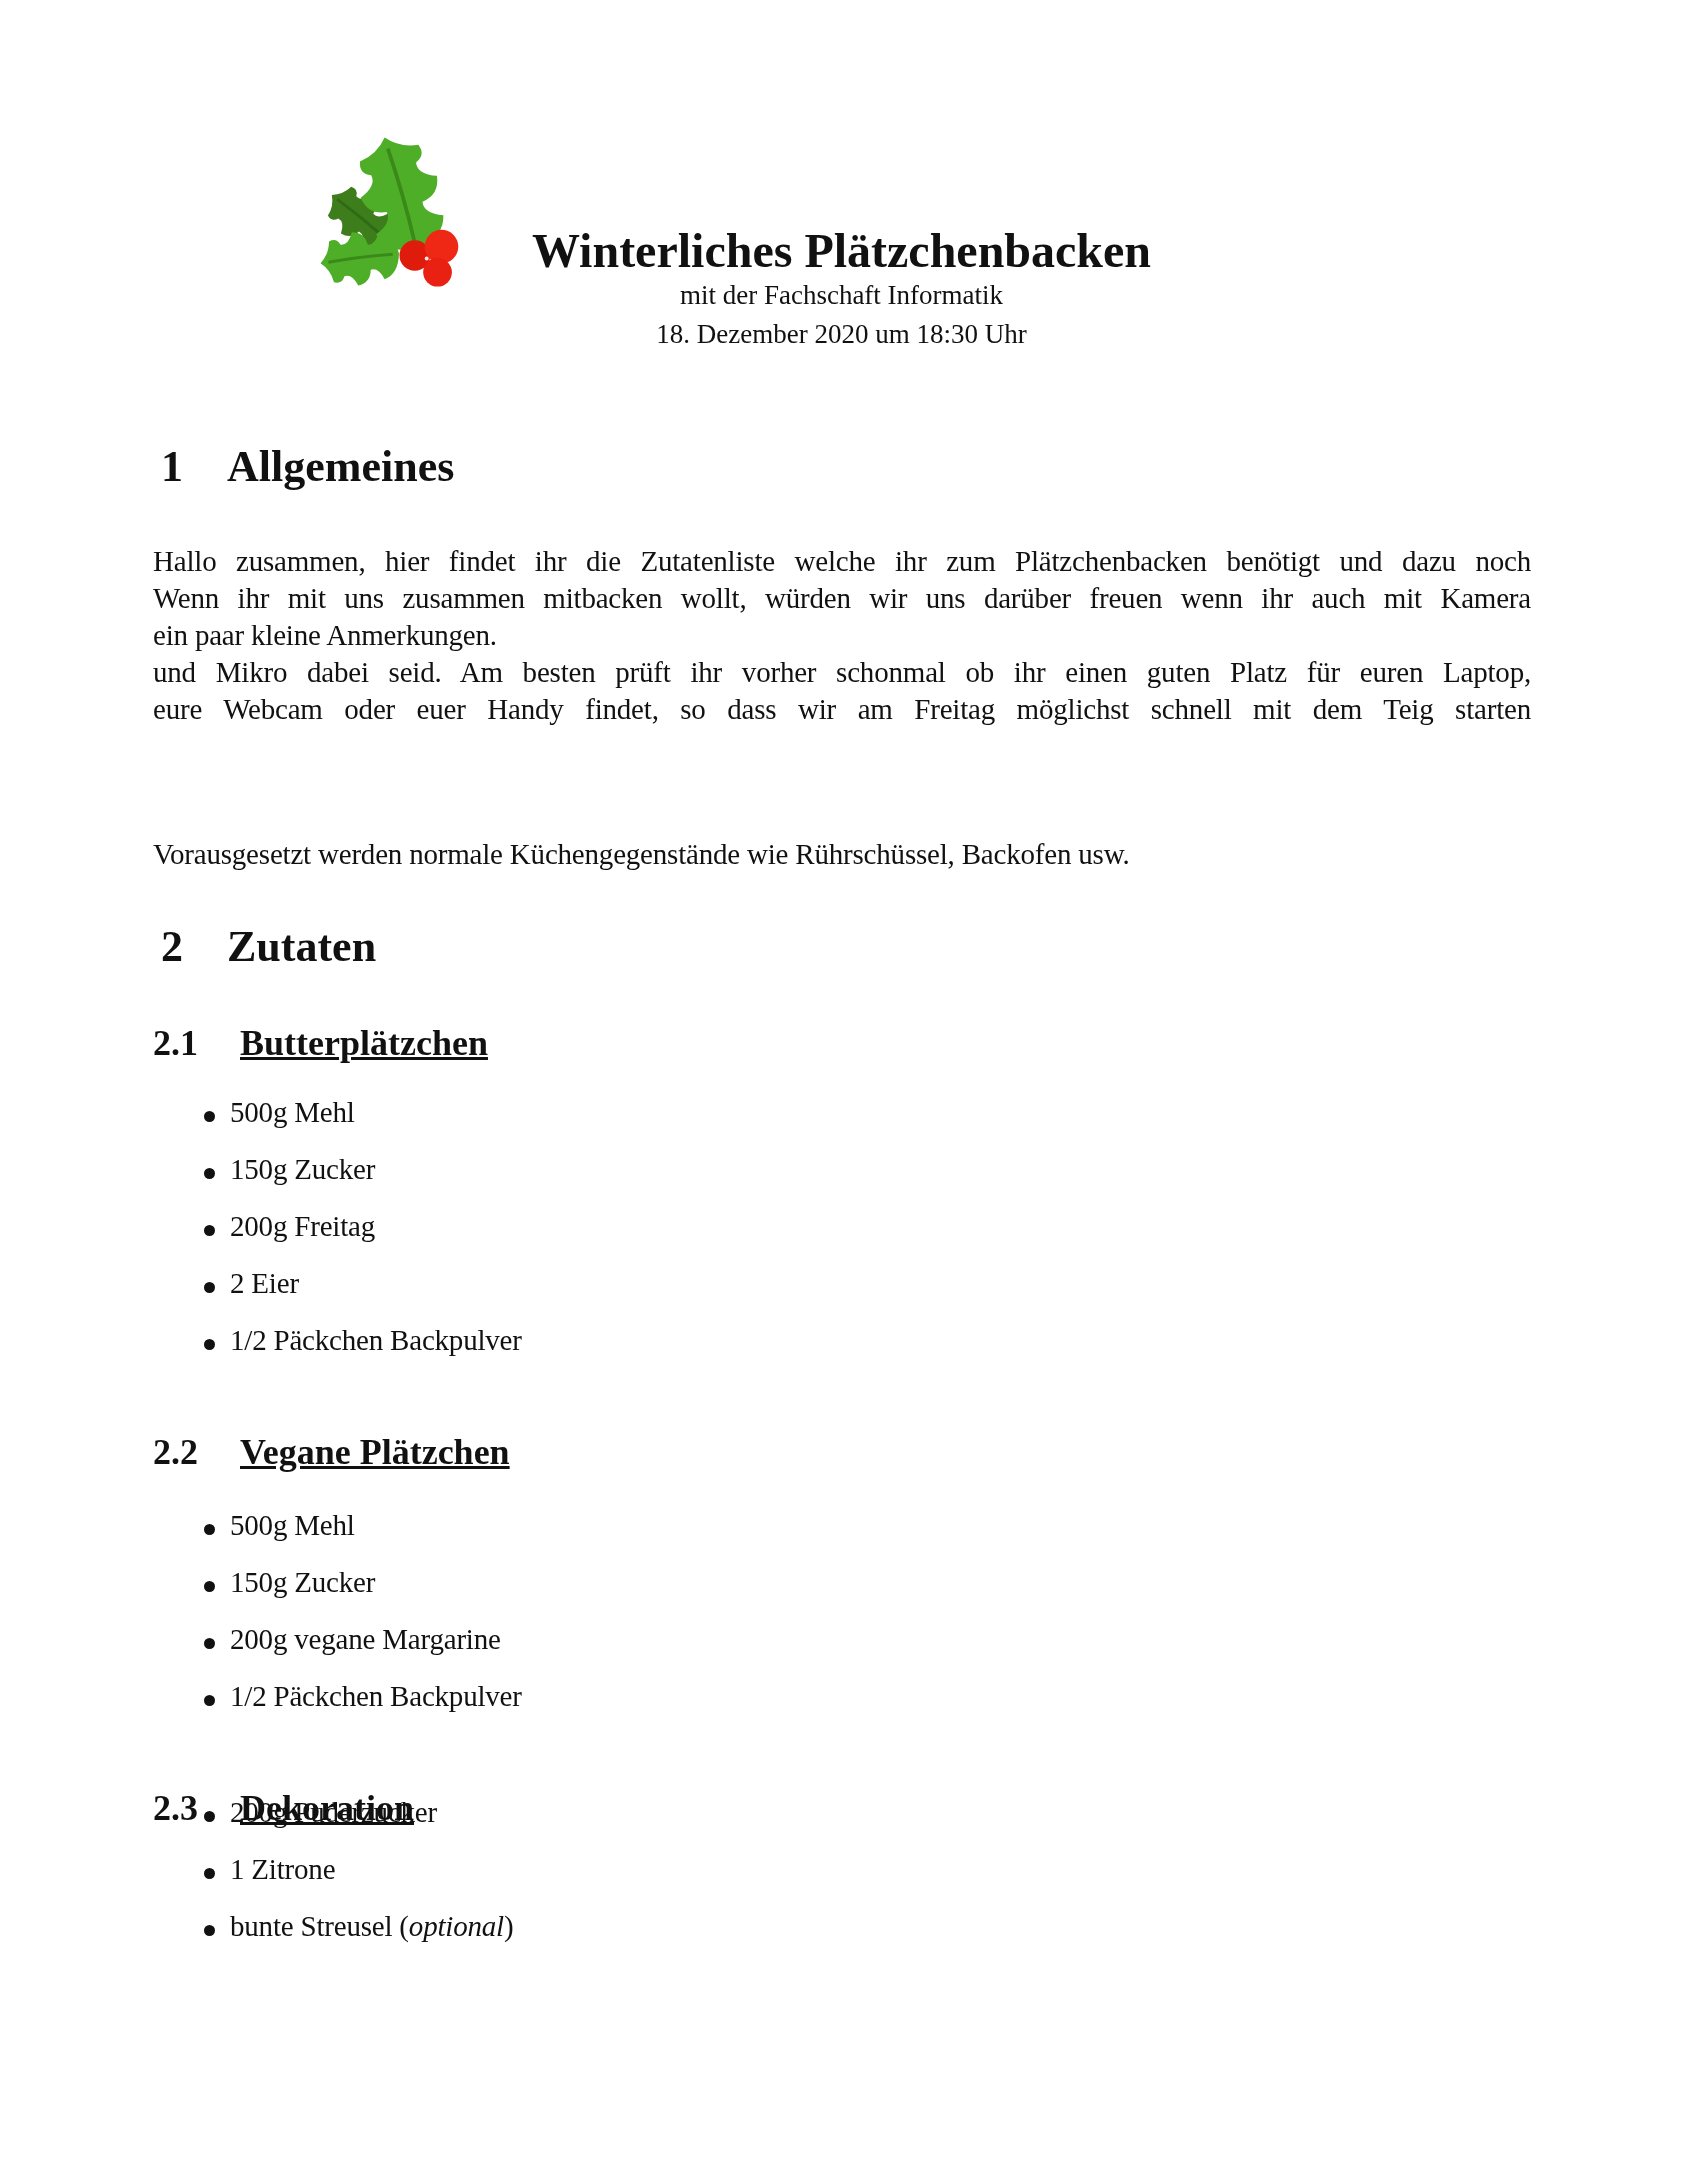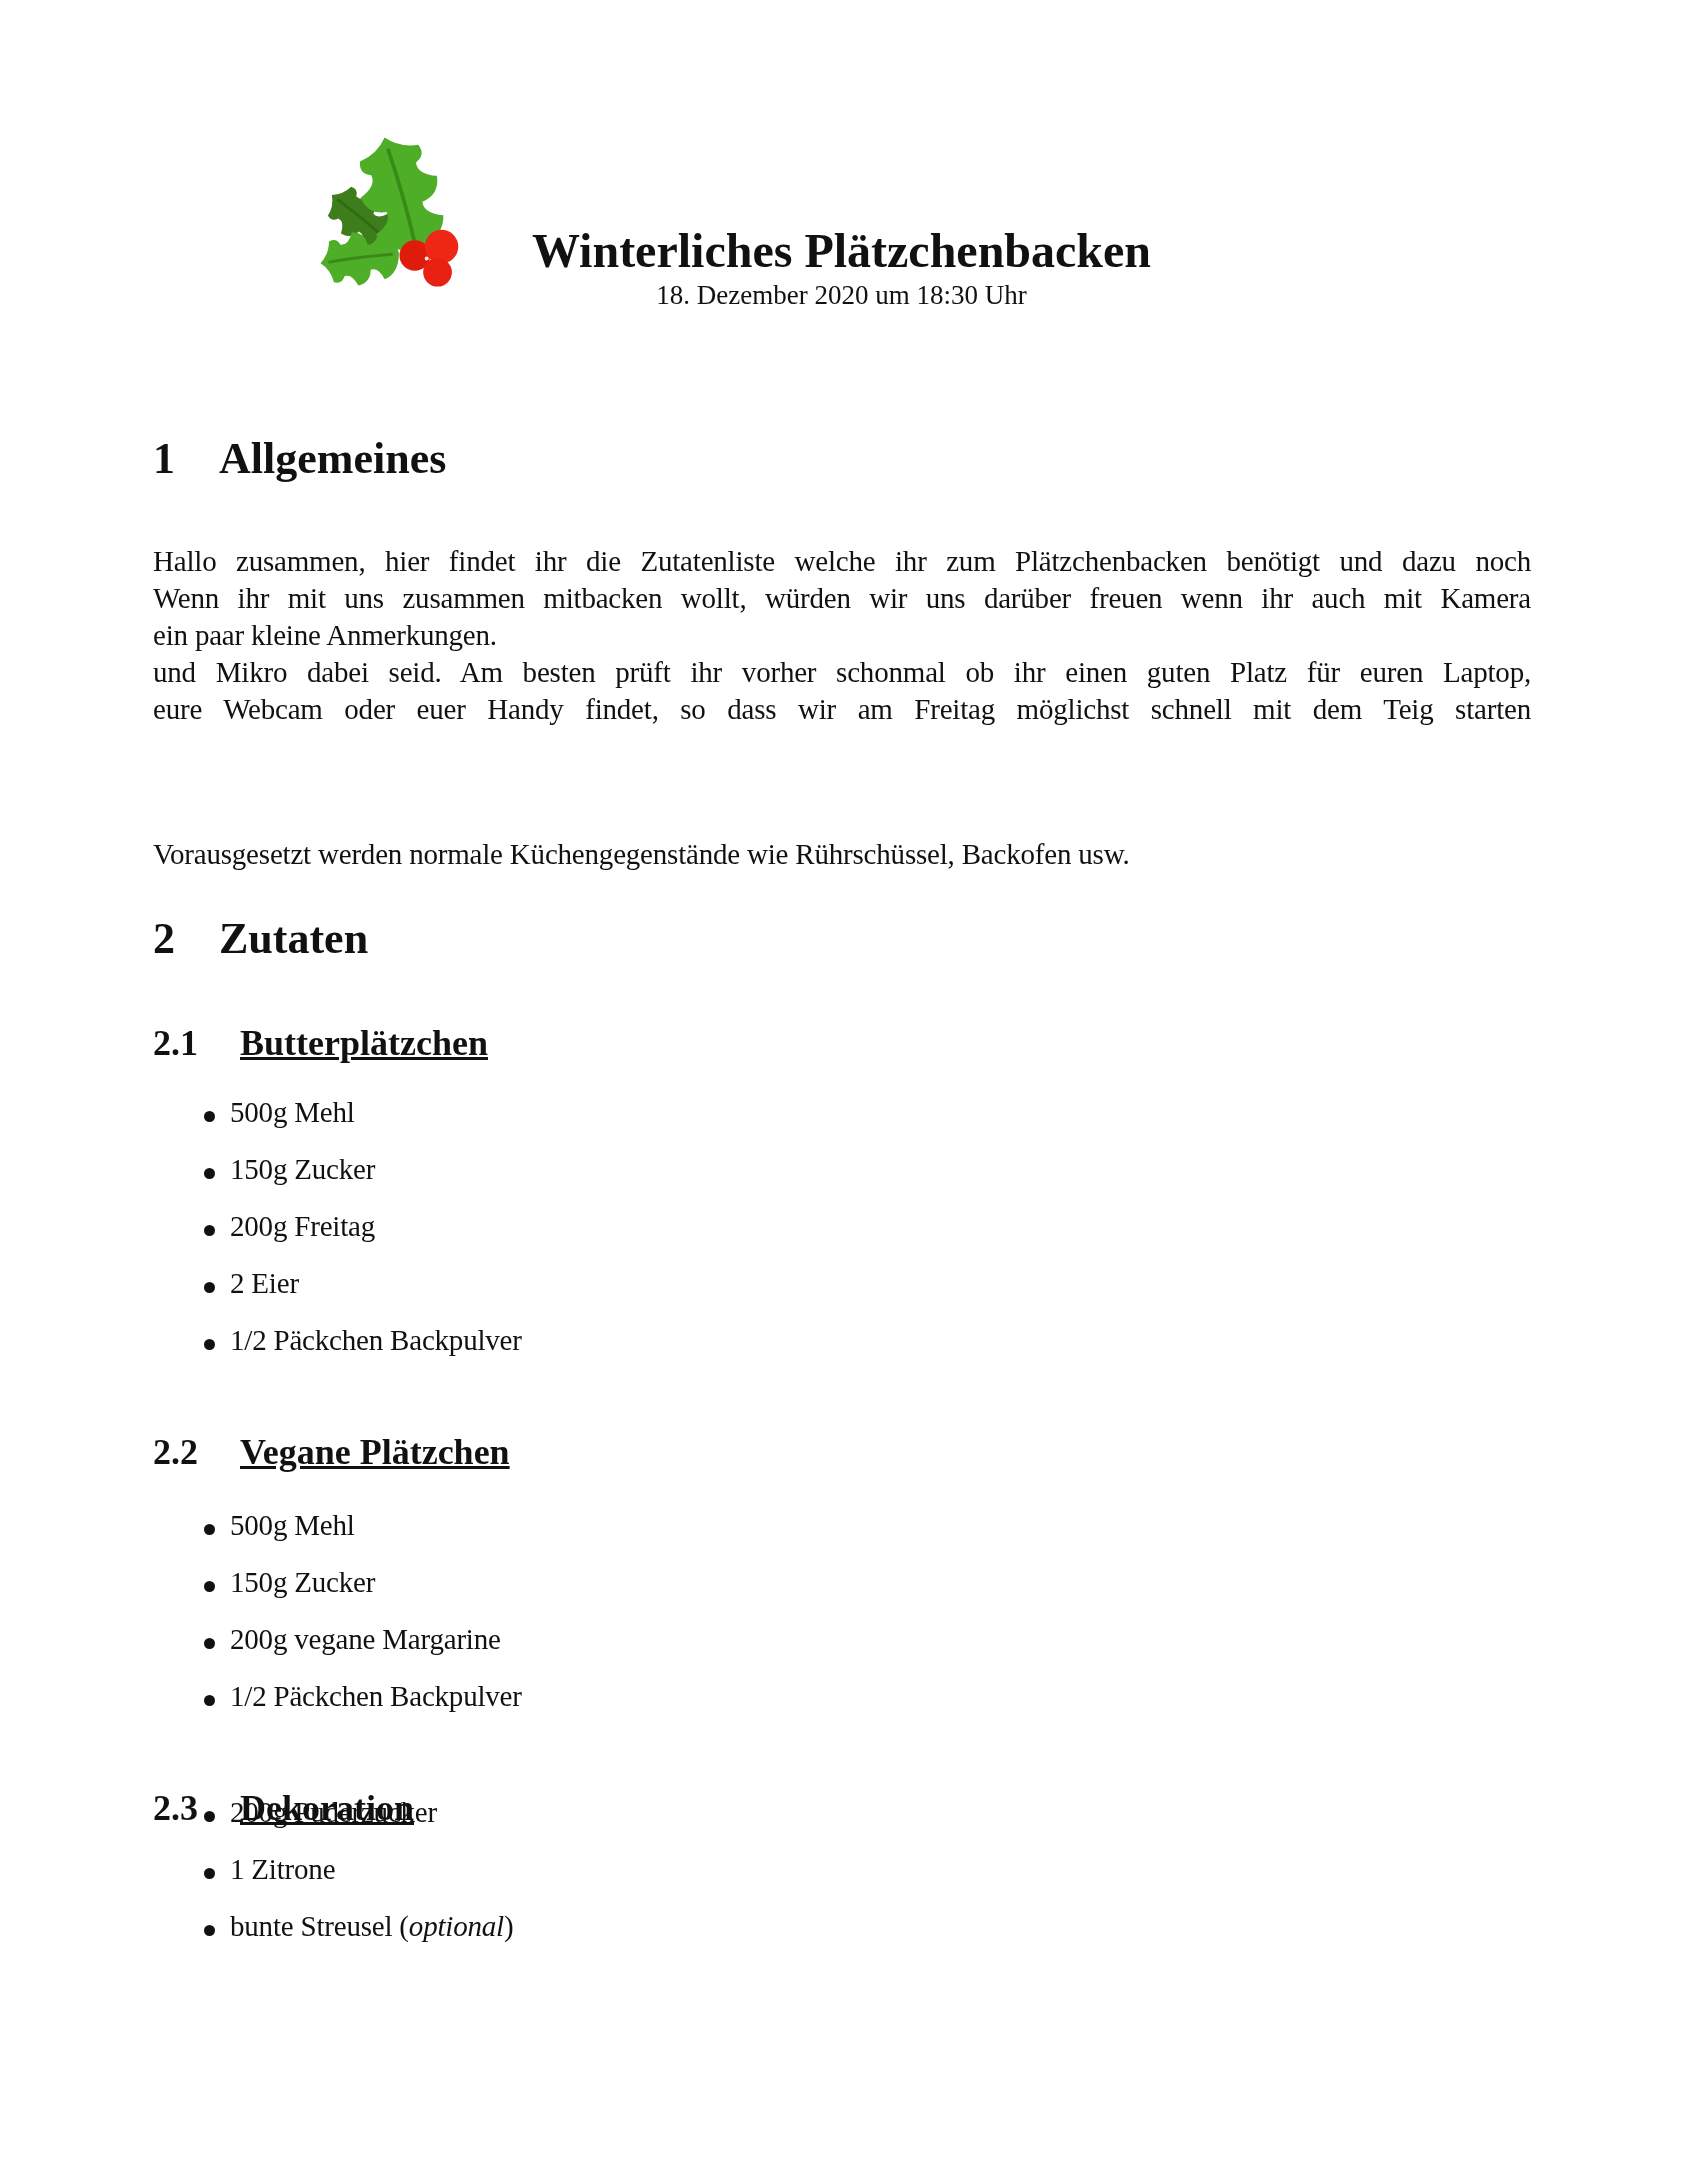--- a/index.html
+++ b/index.html
@@ -12,21 +12,21 @@
   .holly { position:absolute; left:312px; top:127px; width:173px; height:170px; }
   .doc-title {
     position:absolute; top:227px; left:0; width:1683px; text-align:center;
     font-size:48px; font-weight:bold; line-height:48px; white-space:nowrap;
   }
   .subhead {
     position:absolute; top:276px; left:0; width:1683px; text-align:center;
     font-size:27px; line-height:39px; white-space:nowrap;
   }
   .sec {
-    position:absolute; left:153px; margin:0; font-size:44px; font-weight:bold;
+    position:absolute; left:153px; margin:8px; font-size:44px; font-weight:bold;
     line-height:44px; white-space:nowrap;
   }
   .subsec {
     position:absolute; left:153px; margin:0; font-size:36px; font-weight:bold;
     line-height:36px; white-space:nowrap;text-decoration:underline;
   }
   .sec .num    { display:inline-block; min-width:66px; }
   .subsec .num { display:inline-block; min-width:87px; }
   .para {
     position:absolute; left:153px; width:1378px;
@@ -68,20 +68,21 @@
     </g>
 
     <circle cx="104" cy="130" r="15.5" fill="#DF1B0B"></circle>
     <circle cx="131" cy="121" r="17" fill="#EF2715"></circle>
     <circle cx="127" cy="147" r="14.5" fill="#E82112"></circle>
     <circle cx="116" cy="133" r="2" fill="#ffffff" opacity="0.9"></circle>
   </svg>
 
   <div class="doc-title">Winterliches Plätzchenbacken</div>
   <div class="subhead">
+    <div>mit der Fachschaft Informatik</div>
     <div>18. Dezember 2020 um 18:30 Uhr</div>
   </div>
 
   <h1 class="sec" style="top:437px"><span class="num">1</span><span>Allgemeines</span></h1>
 
   <div class="para" style="top:543px">
     <div class="line stretch">Hallo zusammen, hier findet ihr die Zutatenliste welche ihr zum Plätzchenbacken benötigt und dazu noch</div>
     <div class="line stretch">Wenn ihr mit uns zusammen mitbacken wollt, würden wir uns darüber freuen wenn ihr auch mit Kamera</div>
     <div class="line">ein paar kleine Anmerkungen.</div>
     <div class="line stretch">und Mikro dabei seid. Am besten prüft ihr vorher schonmal ob ihr einen guten Platz für euren Laptop,</div>

